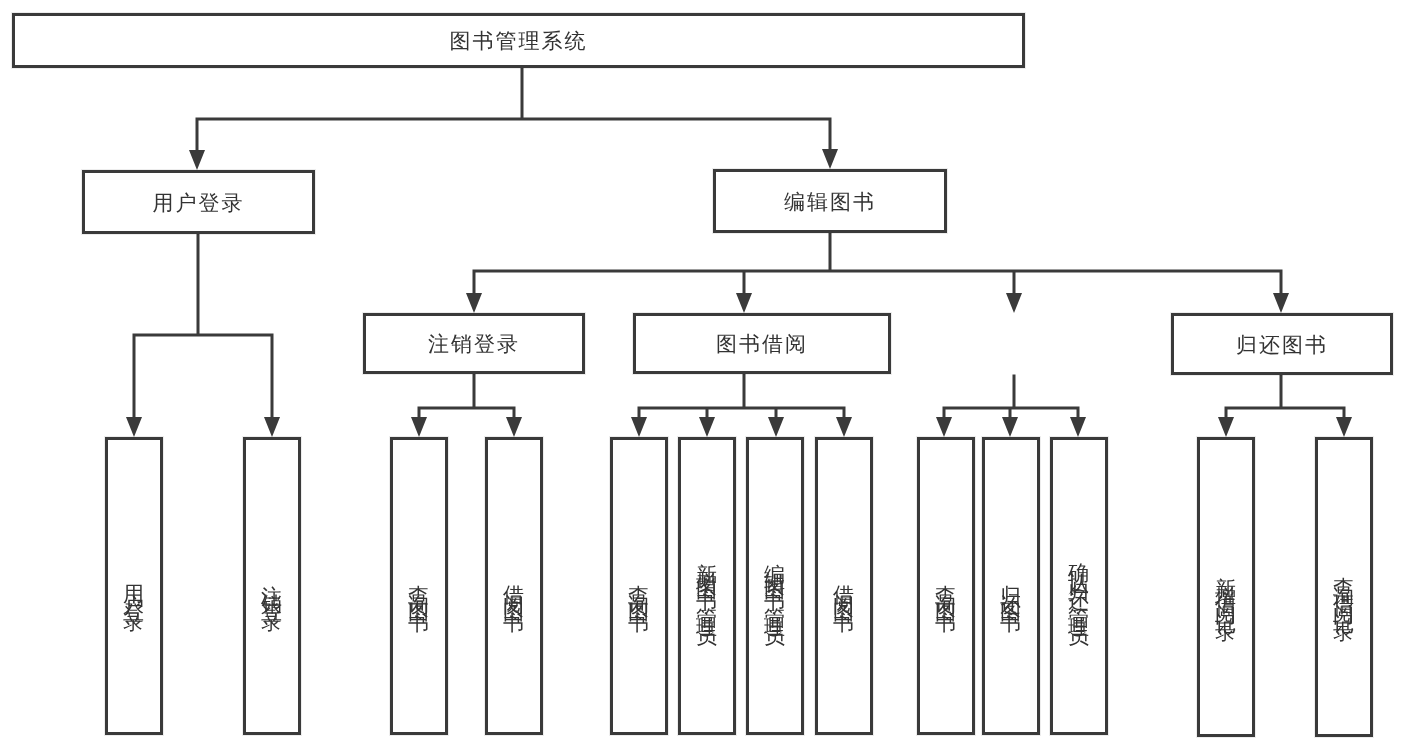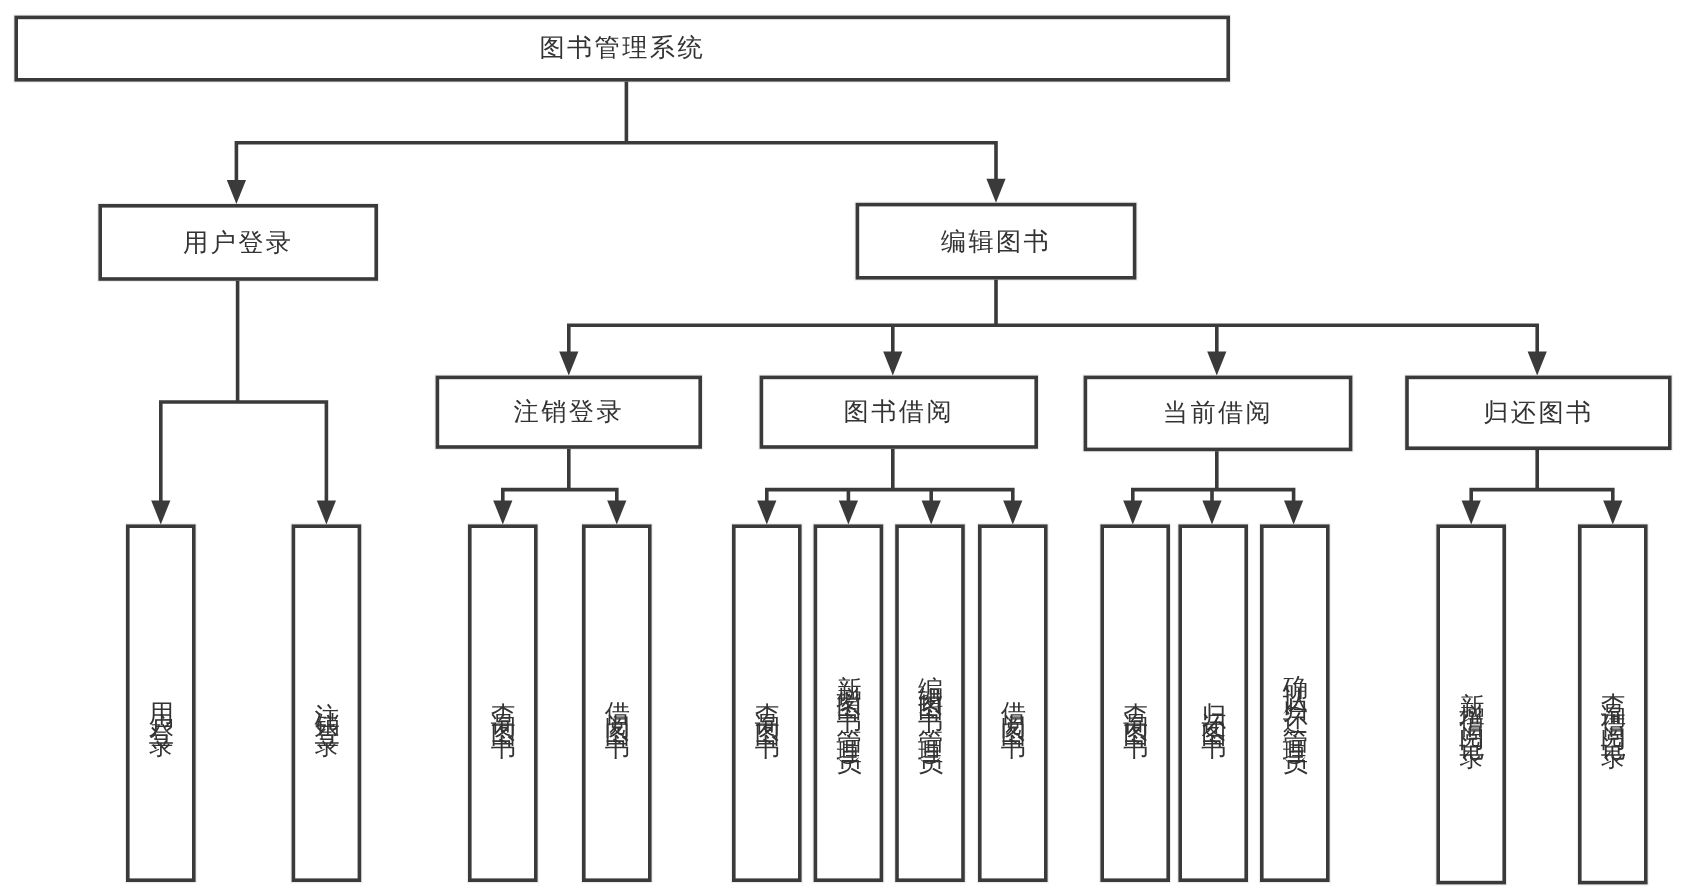--- a/index.html
+++ b/index.html
@@ -105,25 +105,22 @@
   <div class="node" style="left:82px;top:170px;width:233px;height:64px">
     <span class="hlabel">用户登录</span>
   </div>
   <div class="node" style="left:713px;top:169px;width:234px;height:64px">
     <span class="hlabel">编辑图书</span>
   </div>
 
   <div class="node" style="left:363px;top:313px;width:222px;height:61px">
     <span class="hlabel">注销登录</span>
   </div>
-  <div class="node" style="left:633px;top:313px;width:232px;height:61px">
+  <div class="node" style="left:633px;top:313px;width:258px;height:61px">
     <span class="hlabel">图书借阅</span>
-  </div>
-  <div class="node" style="left:903px;top:313px;width:224px;height:63px">
-    <span class="hlabel">当前借阅</span>
   </div>
   <div class="node" style="left:1171px;top:313px;width:222px;height:62px">
     <span class="hlabel">归还图书</span>
   </div>
 
   <div class="node leaf" style="left:105px;top:437px">
     <span class="vlabel">用户登录</span>
   </div>
   <div class="node leaf" style="left:243px;top:437px">
     <span class="vlabel">注销登录</span>

